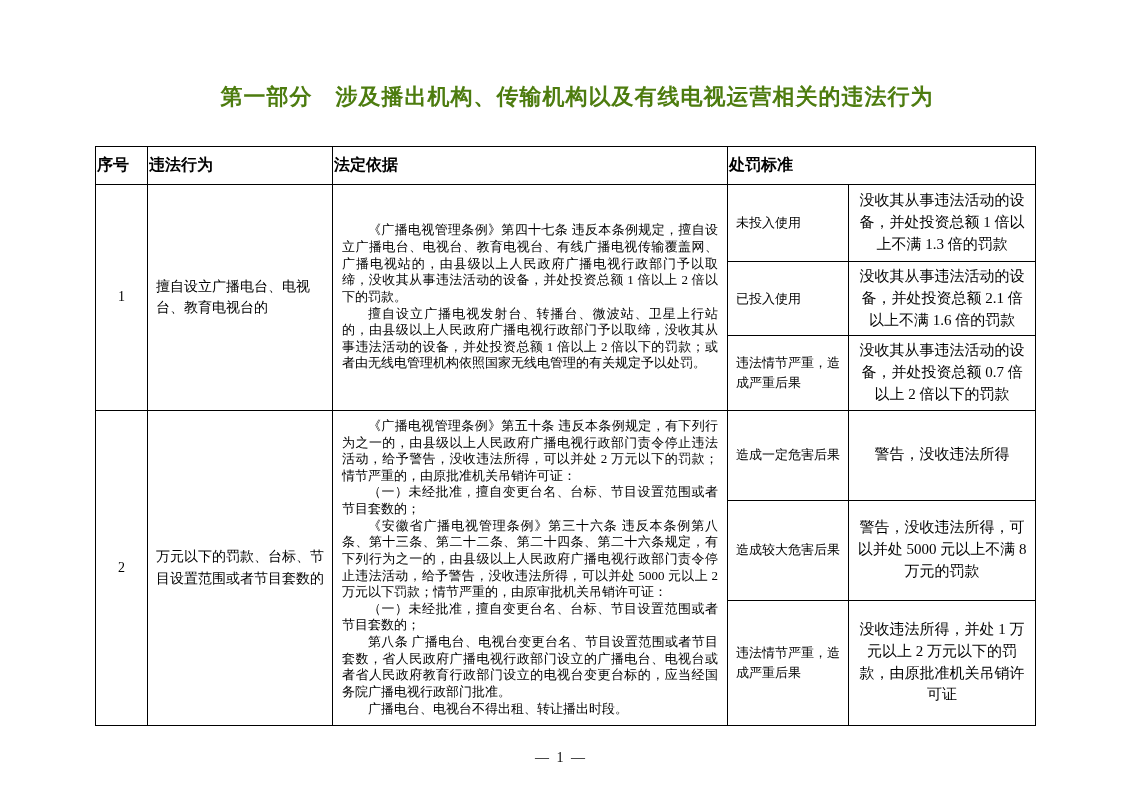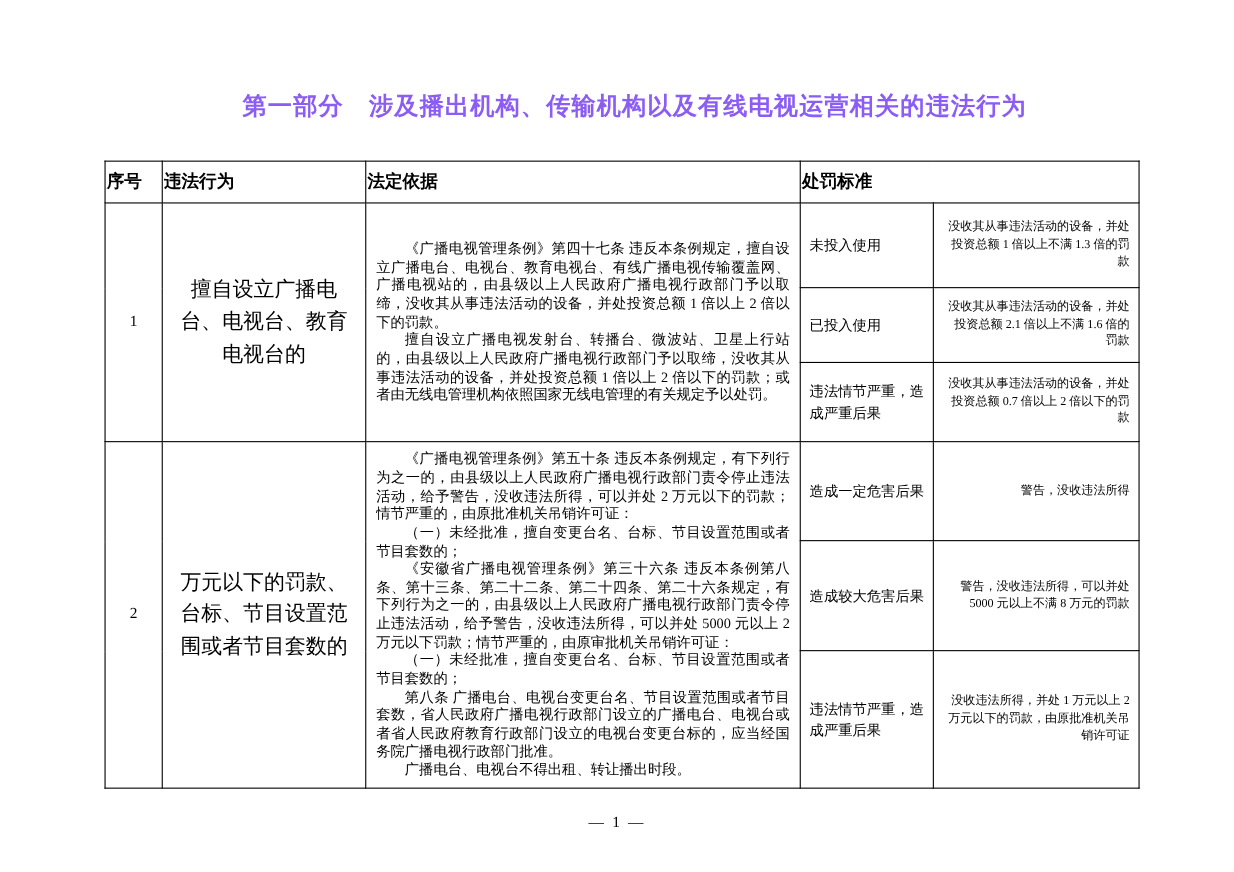--- a/index.html
+++ b/index.html
@@ -22,21 +22,21 @@
     box-sizing: border-box;
   }
   .doc-title {
     margin: 0;
     padding-top: 82px;
     text-align: center;
     font-family: "Liberation Sans", "DejaVu Sans", sans-serif;
     font-weight: bold;
     font-size: 22px;
     letter-spacing: 1px;
-    color: #8b5cf6;
+    color: #4d7c0f;
     padding-left: 32px;
   }
   table.violations {
     border-collapse: collapse;
     table-layout: fixed;
     width: 940px;
     margin-left: 95px;
     margin-top: 34px;
   }
   table.violations th,
@@ -53,46 +53,46 @@
     text-align: left;
     background: #ffffff;
   }
   td.num-cell {
     text-align: center;
     font-size: 14px;
     font-family: "Liberation Serif", "DejaVu Serif", serif;
   }
   td.violation-cell {
     padding: 4px 8px;
-    font-size: 19px;
+    font-size: 14px;
     line-height: 1.55;
-    text-align: center;
+    text-align: left;
   }
   td.legal-cell {
     padding: 4px 9px;
     font-size: 13px;
     line-height: 1.28;
     text-align: left;
   }
   td.legal-cell p {
     margin: 0;
     text-indent: 2em;
     text-align: justify;
   }
   td.cond-cell {
     padding: 4px 8px;
     font-size: 13px;
     line-height: 1.5;
     text-align: left;
   }
   td.pen-cell {
     padding: 4px 8px;
-    font-size: 11px;
+    font-size: 15px;
     line-height: 1.45;
-    text-align: right;
+    text-align: center;
   }
   .page-footer {
     margin-top: 24px;
     text-align: center;
     font-size: 14px;
     letter-spacing: 2px;
   }
 </style>
 </head>
 <body>

